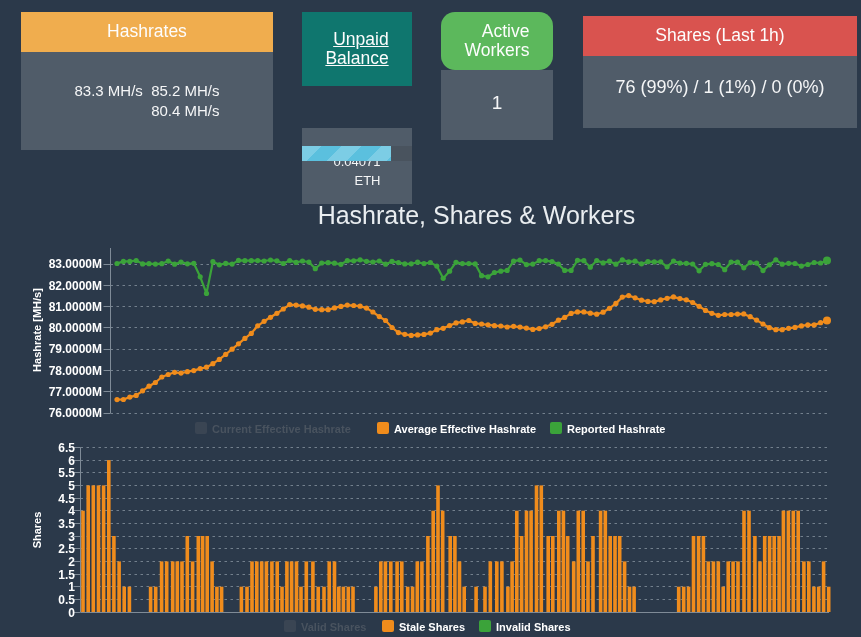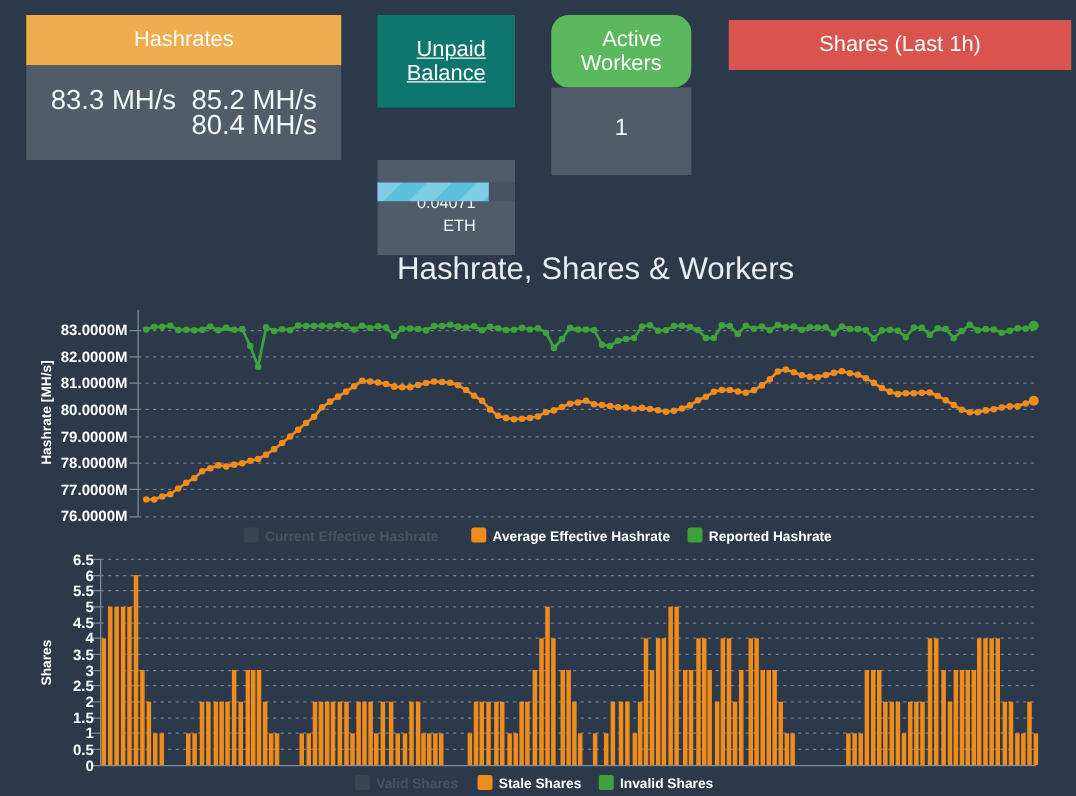--- a/index.html
+++ b/index.html
@@ -10,35 +10,36 @@
 color:#f5f6f7;}
 .title{position:absolute;left:0;top:203px;width:857px;text-align:center;color:#e9edf0;
 font-size:25px;line-height:25px;margin-left:48px;}
 .pbar{position:absolute;background:#49535e;}
 .pfill{height:100%;background:#5bc0de;
 background-image:linear-gradient(135deg,rgba(255,255,255,.2) 25%,transparent 25%,transparent 50%,rgba(255,255,255,.2) 50%,rgba(255,255,255,.2) 75%,transparent 75%,transparent);
 background-size:40px 40px;}
 </style></head><body>
 <div class="card" style="left:21px;top:12px;width:252px;">
   <div class="chead" style="background:#f0ad4e;height:40px;">Hashrates</div>
-  <div class="cbody" style="height:76px;font-size:22px;line-height:20.5px;">83.3&nbsp;MH/s&nbsp; 85.2&nbsp;MH/s<br>80.4&nbsp;MH/s</div>
+  <div class="cbody" style="height:98px;font-size:15px;line-height:20.5px;">83.3&nbsp;MH/s&nbsp; 85.2&nbsp;MH/s<br>80.4&nbsp;MH/s</div>
 </div>
 <div class="card" style="left:302px;top:12px;width:110px;">
   <div class="chead" style="background:#0f766e;height:74px;text-decoration:underline;">Unpaid<br>Balance</div>
   <div class="cbody" style="height:76px;font-size:13px;line-height:19.5px;padding-top:10px;box-sizing:border-box;margin-top:42px;">0.04071<br>ETH</div>
   <div class="pbar" style="left:0;top:134px;width:110px;height:15px;">
       <div class="pfill" style="width:81%"></div>
     </div>
 </div>
 <div class="card" style="left:441px;top:12px;width:112px;">
   <div class="chead" style="background:#5cb85c;height:58px;border-radius:14px;">Active<br>Workers</div>
   <div class="cbody" style="height:70px;font-size:19px;padding-bottom:4px;box-sizing:border-box;">1</div>
 </div>
 <div class="card" style="left:583px;top:16px;width:274px;">
   <div class="chead" style="background:#d9534f;height:40px;">Shares (Last 1h)</div>
+  <div class="cbody" style="height:72px;font-size:18px;padding-bottom:9px;box-sizing:border-box;">76&nbsp;(99%)&nbsp;/&nbsp;1&nbsp;(1%)&nbsp;/&nbsp;0&nbsp;(0%)</div>
 </div>
 <div class="title">Hashrate, Shares &amp; Workers</div>
 <svg width="861" height="637" viewBox="0 0 861 637" style="position:absolute;left:0;top:0" font-family="Liberation Sans, sans-serif">
     <line x1="110.5" y1="413.5" x2="829" y2="413.5" stroke="#9aa6b1" stroke-opacity="0.65" stroke-width="1" stroke-dasharray="2.5,3.5"></line>
     <line x1="110.5" y1="391.5" x2="829" y2="391.5" stroke="#9aa6b1" stroke-opacity="0.65" stroke-width="1" stroke-dasharray="2.5,3.5"></line>
     <line x1="110.5" y1="370.5" x2="829" y2="370.5" stroke="#9aa6b1" stroke-opacity="0.65" stroke-width="1" stroke-dasharray="2.5,3.5"></line>
     <line x1="110.5" y1="349.5" x2="829" y2="349.5" stroke="#9aa6b1" stroke-opacity="0.65" stroke-width="1" stroke-dasharray="2.5,3.5"></line>
     <line x1="110.5" y1="327.5" x2="829" y2="327.5" stroke="#9aa6b1" stroke-opacity="0.65" stroke-width="1" stroke-dasharray="2.5,3.5"></line>
     <line x1="110.5" y1="306.5" x2="829" y2="306.5" stroke="#9aa6b1" stroke-opacity="0.65" stroke-width="1" stroke-dasharray="2.5,3.5"></line>
     <line x1="110.5" y1="285.5" x2="829" y2="285.5" stroke="#9aa6b1" stroke-opacity="0.65" stroke-width="1" stroke-dasharray="2.5,3.5"></line>

